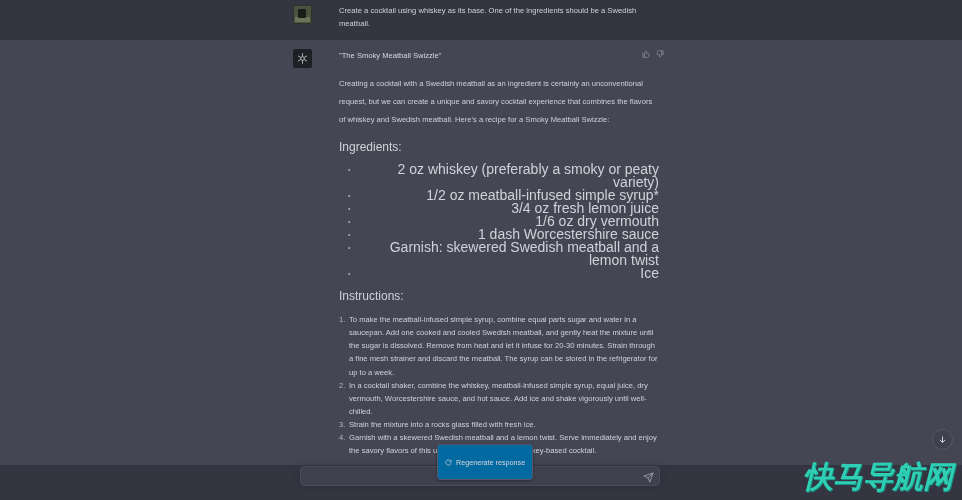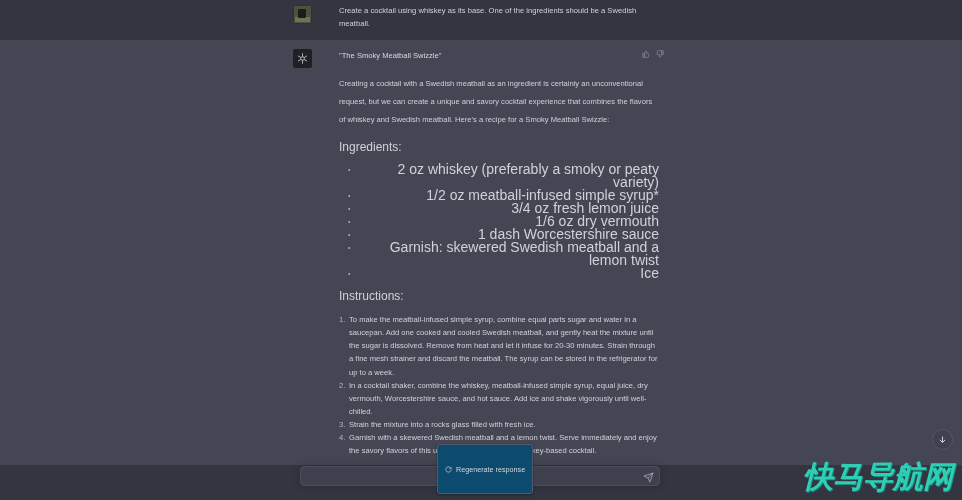--- a/index.html
+++ b/index.html
@@ -167,22 +167,22 @@
 
   
   .regen {
     position: absolute;
     left: 437px;
     top: 444px;
     height: 16px;
     display: flex;
     align-items: center;
     gap: 4px;
-    padding: 16px 7px;
-    background: #0c4a6e;
+    padding: 9px 7px;
+    background: #0369a1;
     border: 1px solid #565869;
     border-radius: 3px;
     box-shadow: 0 1px 3px rgba(0,0,0,.35);
     font-size: 7.2px;
     color: #d5d7de;
     white-space: nowrap;
     z-index: 40;
   }
   .regen svg { display:block; }
 

